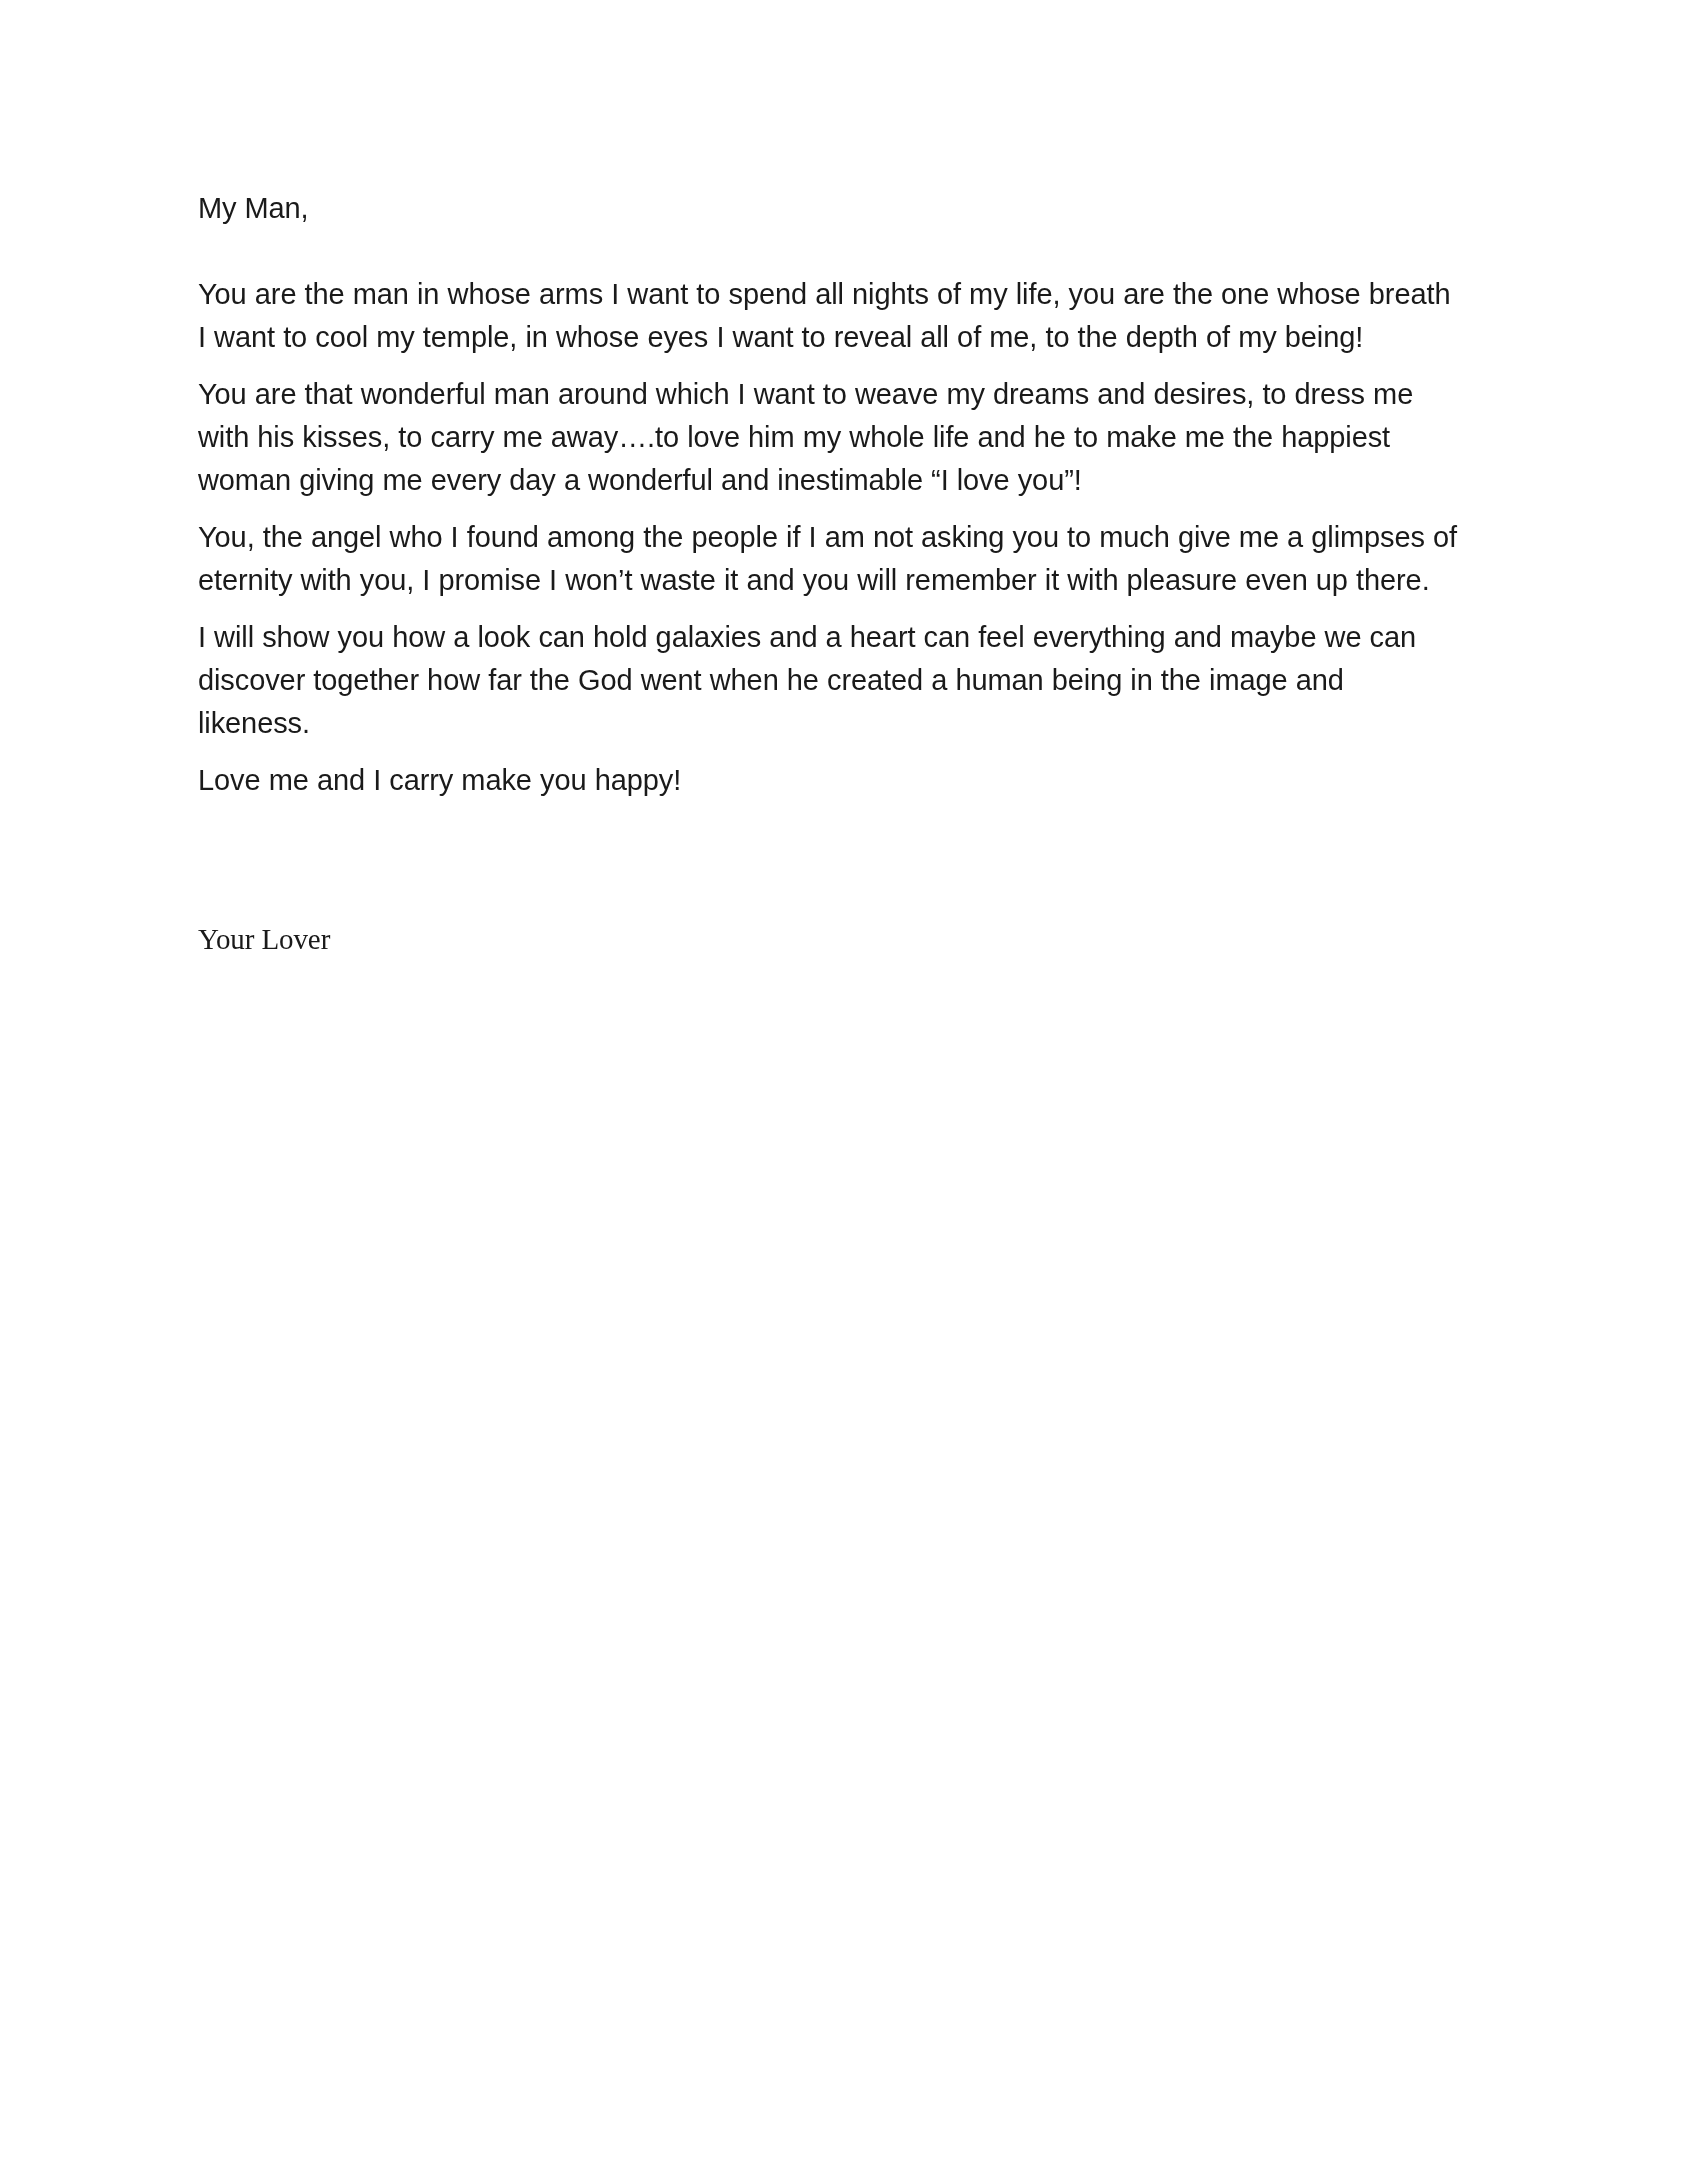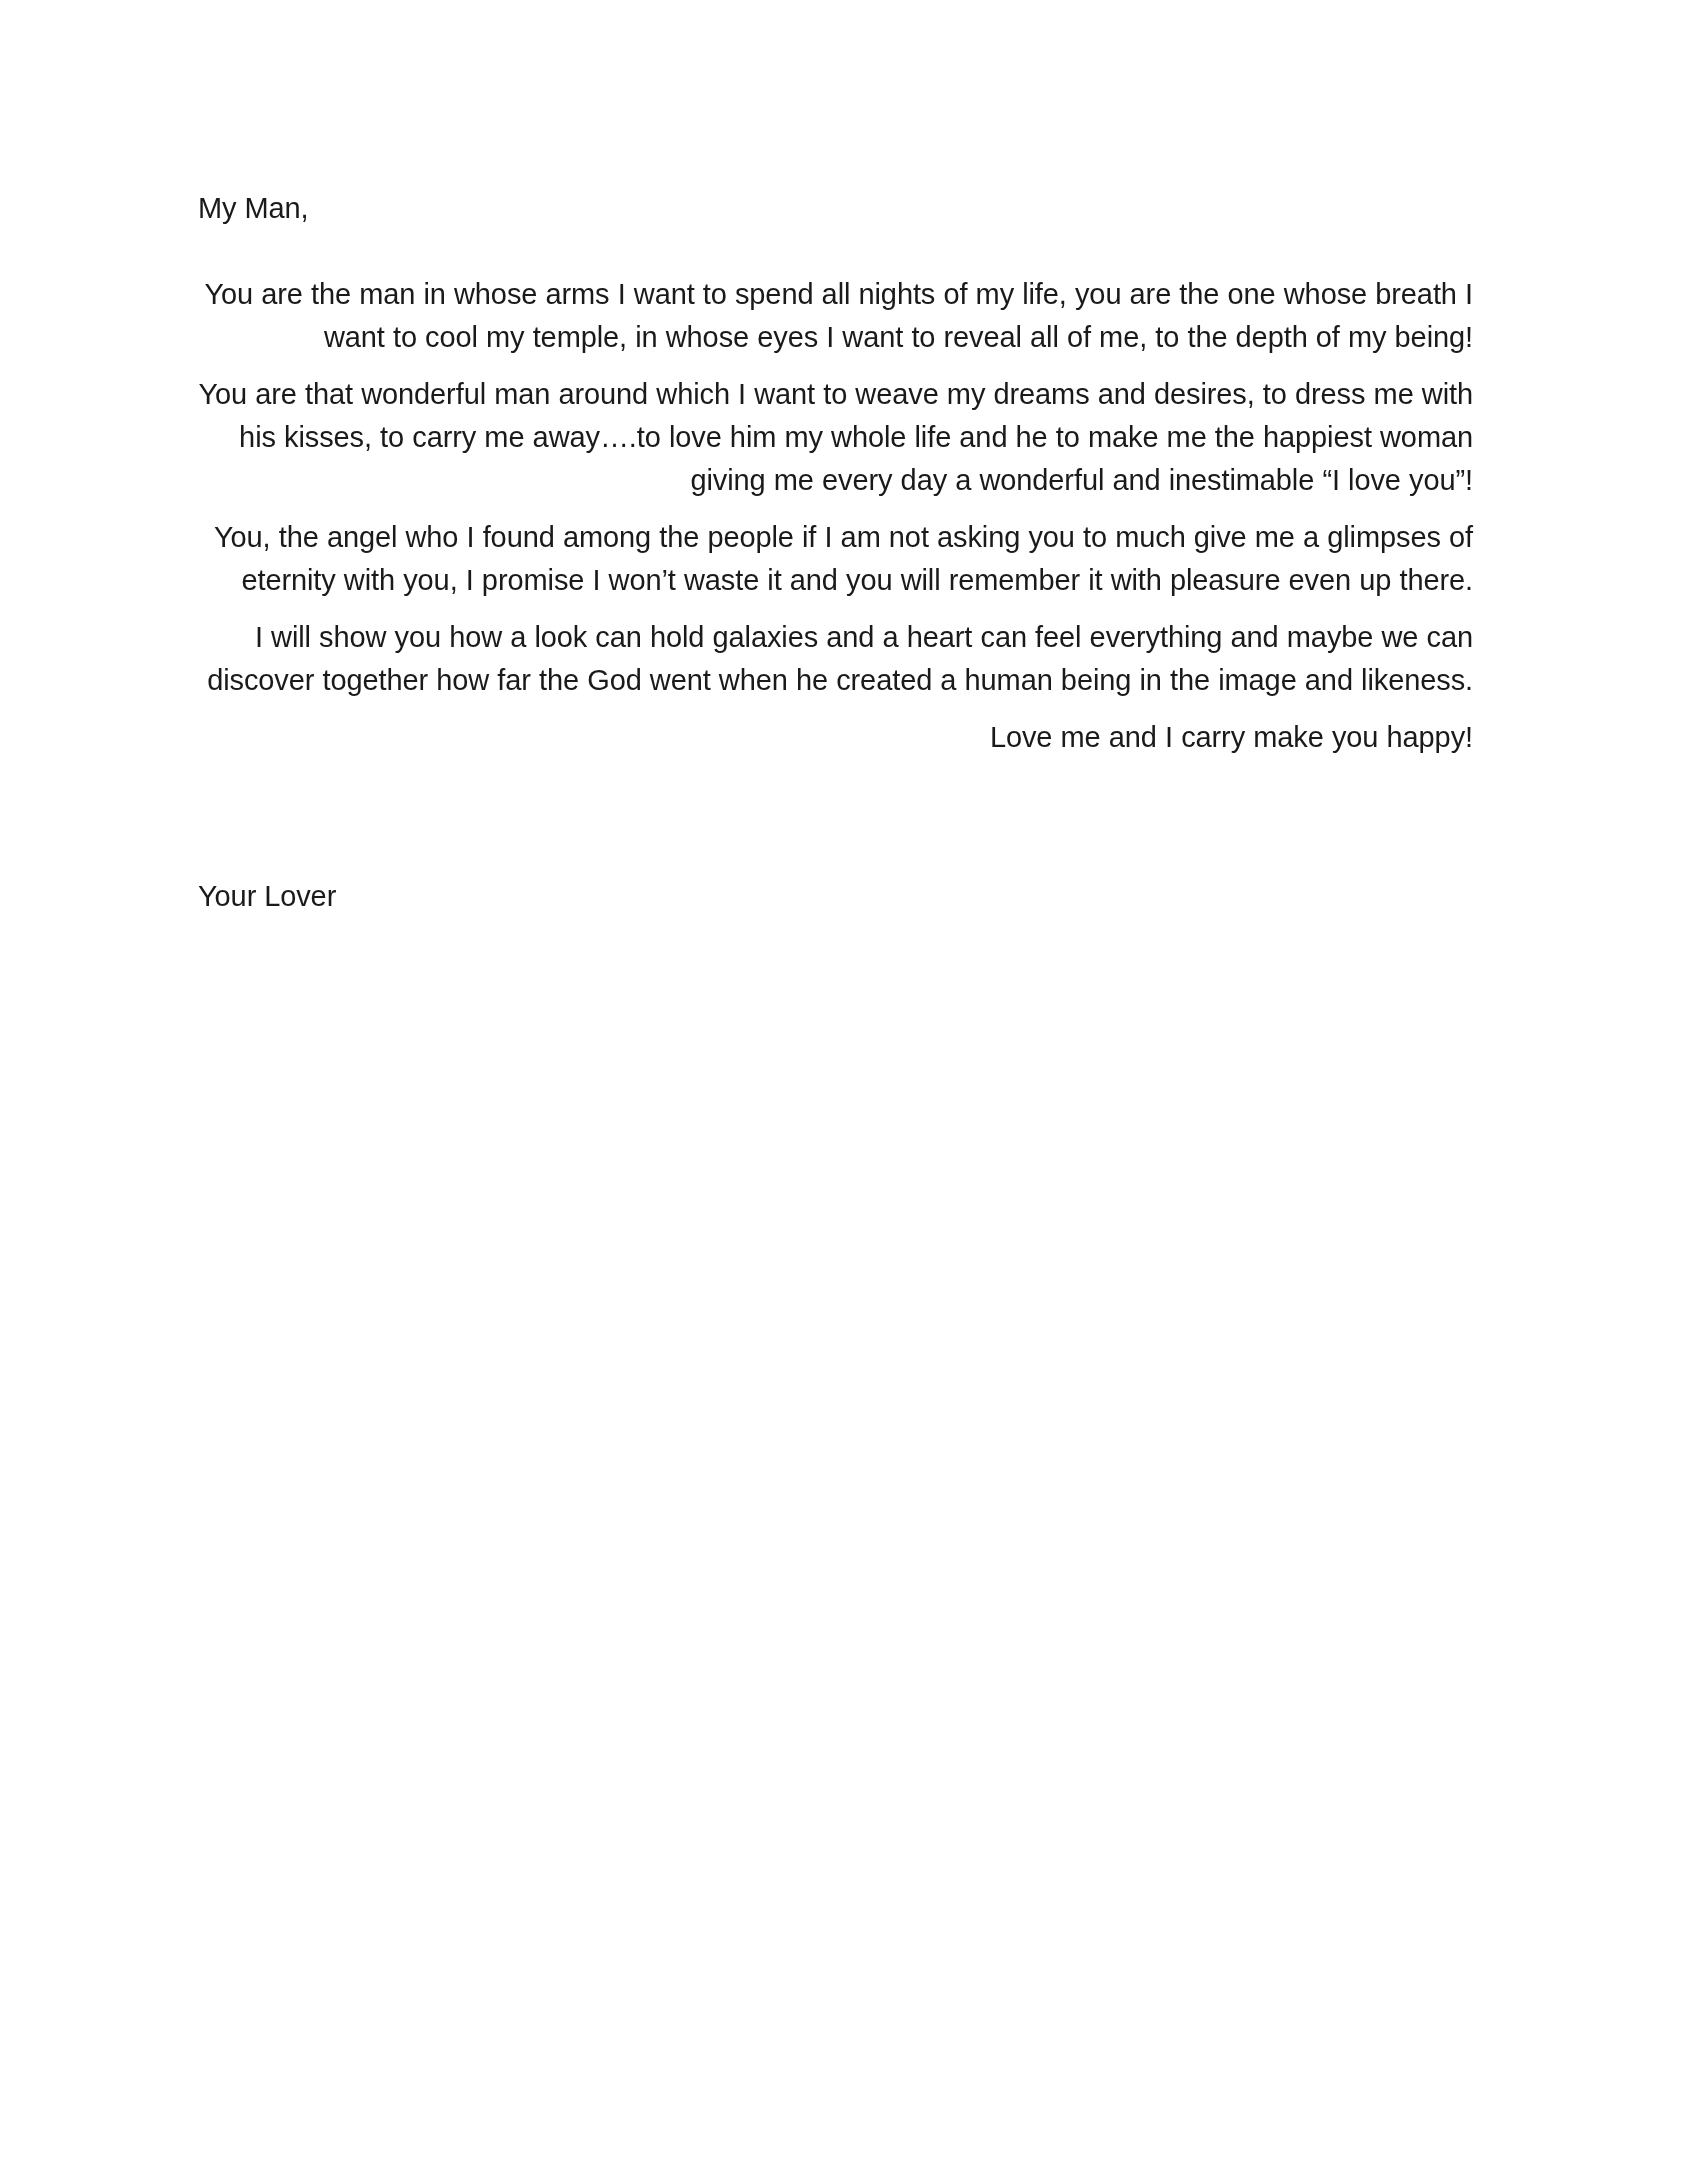--- a/index.html
+++ b/index.html
@@ -36,32 +36,33 @@
   .spacer-line {
     height: 43px;
   }
   .spacer-line-half {
     height: 16px;
   }
   .para {
     font-size: 29px;
     line-height: 43px;
     letter-spacing: -0.1px;
-    margin: 0 4px 14px 0;
-    text-align: right;
+    margin: 0 16px 14px 0;
+    text-align: left;
     word-spacing: 0.2px;
   }
   .para:last-child {
     margin-bottom: 0;
   }
   .signature {
     font-size: 29px;
     line-height: 43px;
     letter-spacing: -0.1px;
     margin: 0;
+    font-family: Liberation Serif, serif;
   }
 </style>
 </head>
 <body style="background: rgb(255, 255, 255); color: rgb(26, 26, 26);">
 
 <div class="page" style="background: rgb(255, 255, 255);">
   <div class="doc-body">
 
     <p class="salutation">My Man,</p>
 

